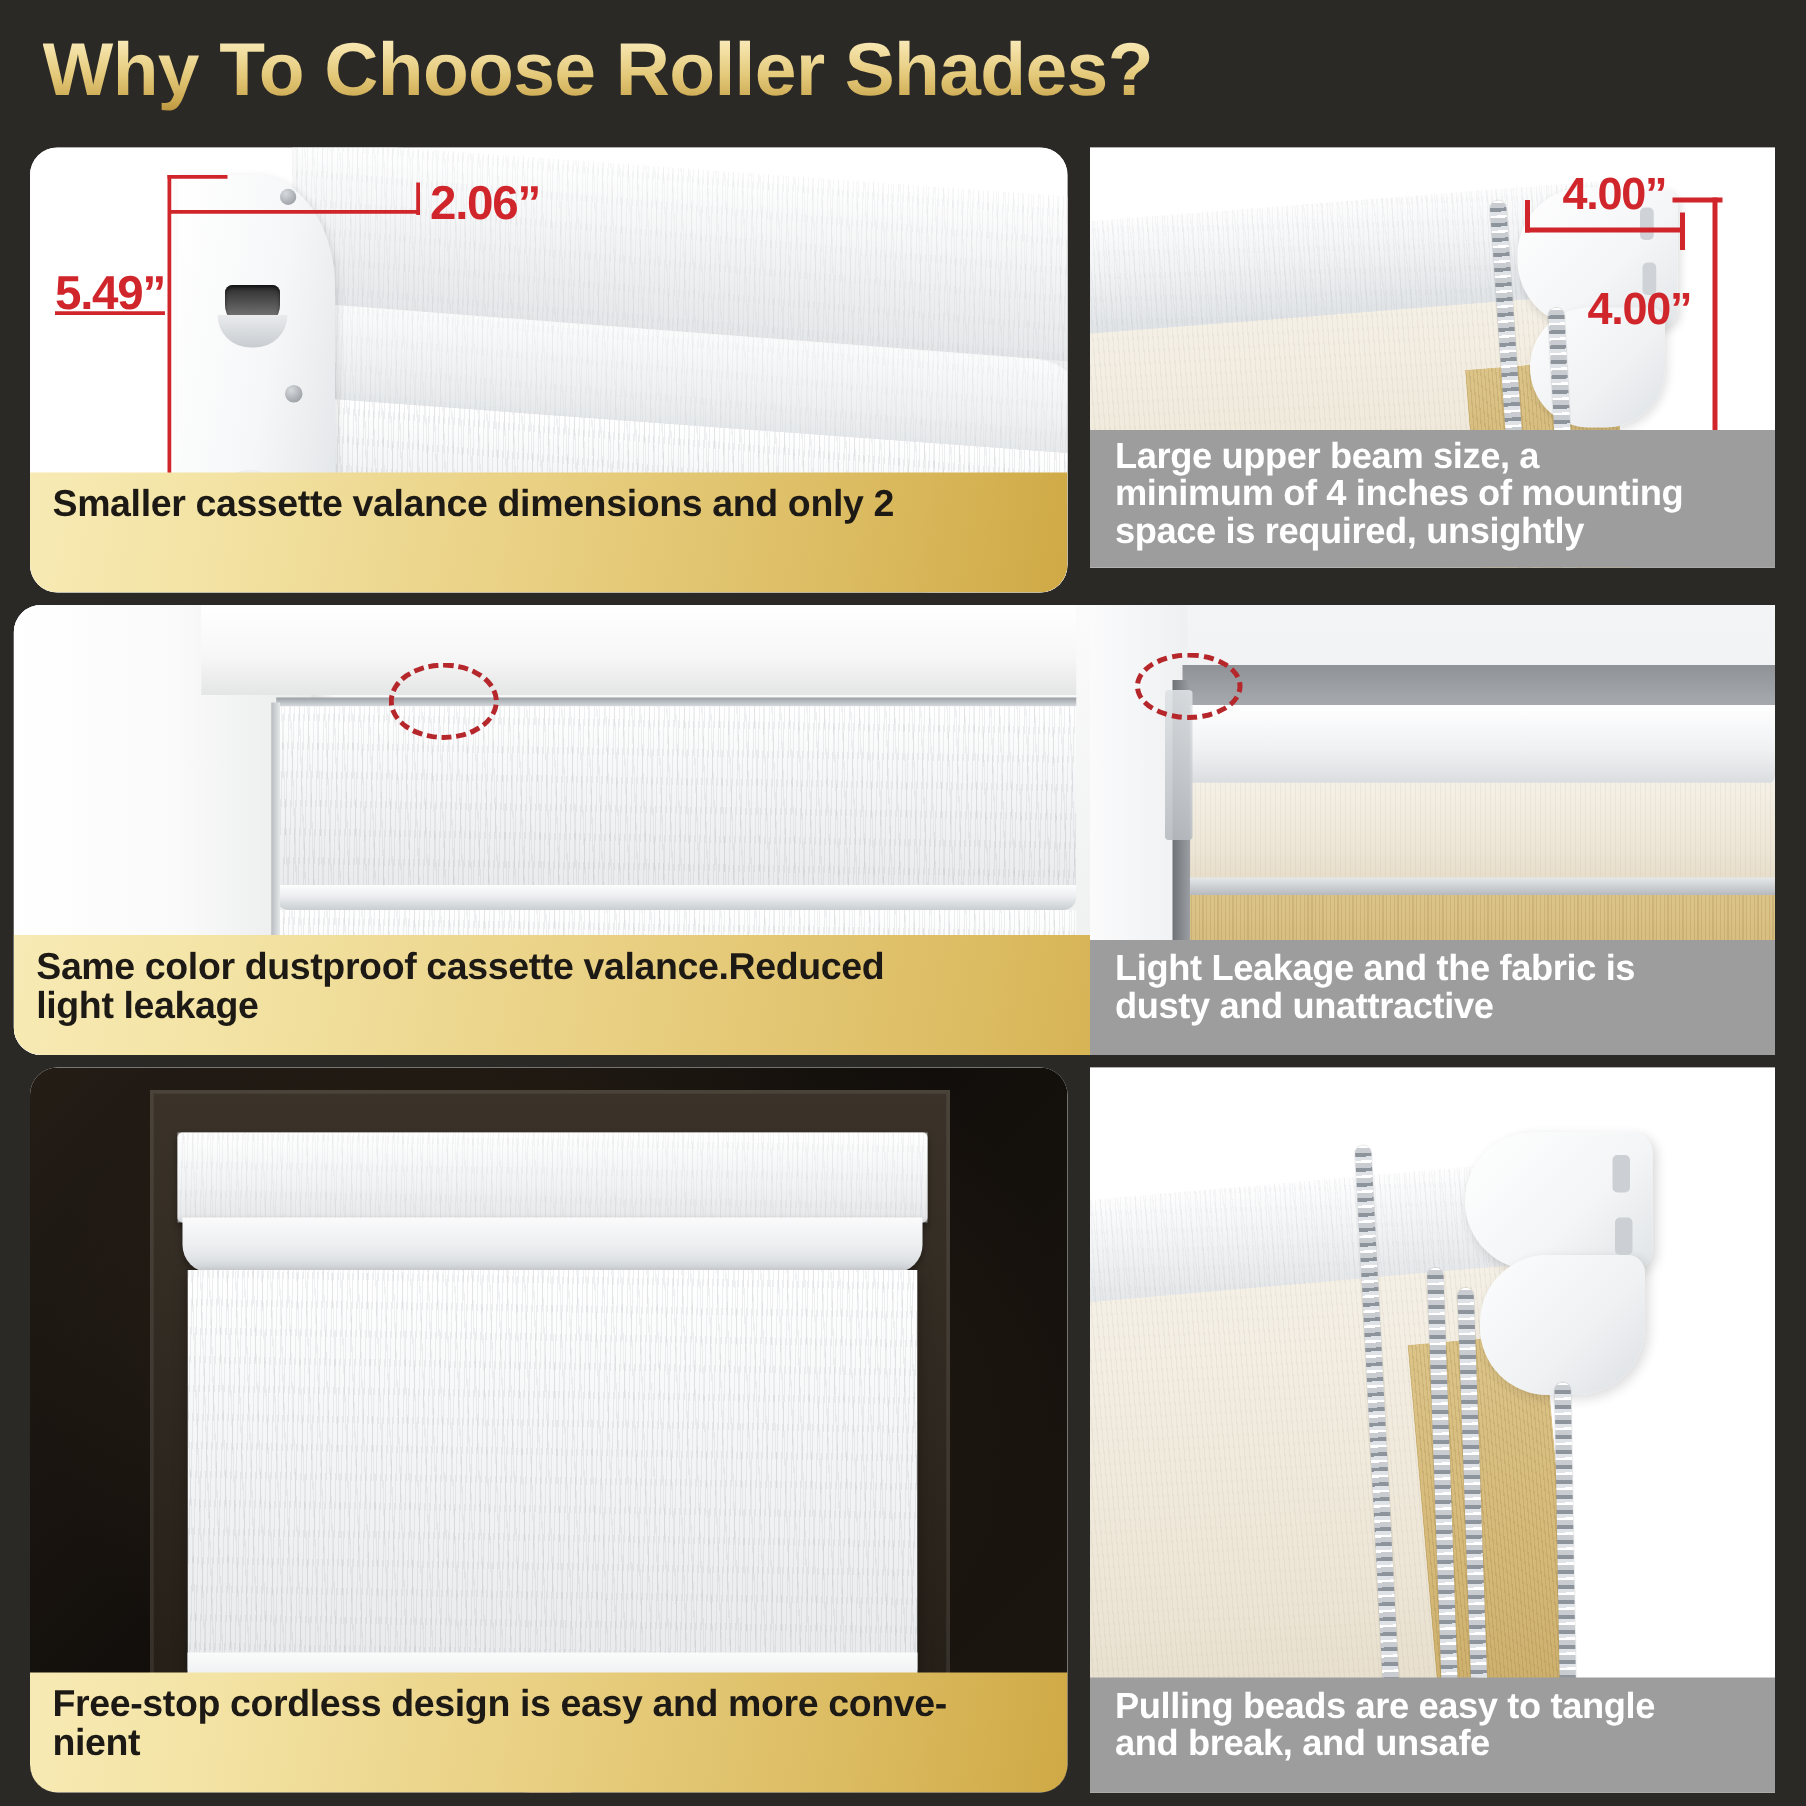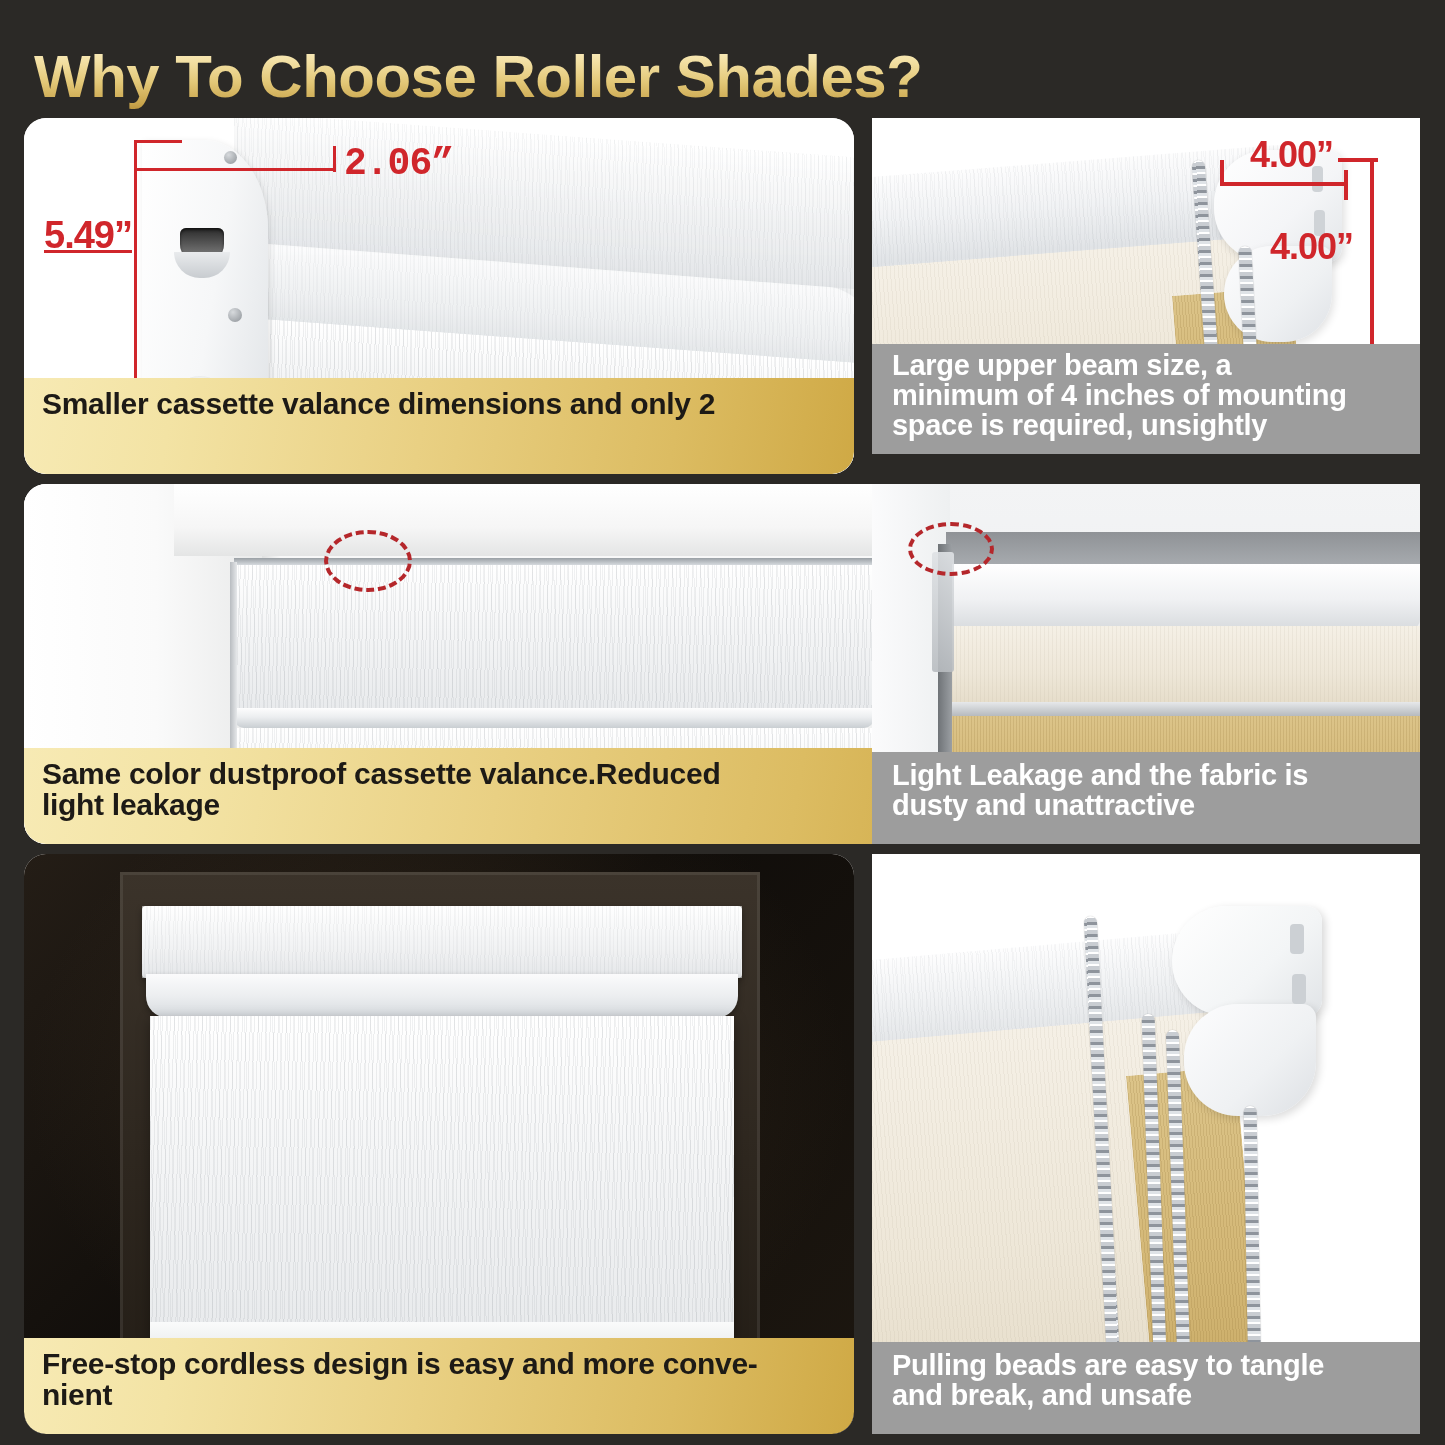--- a/index.html
+++ b/index.html
@@ -7,21 +7,21 @@
   body {
     background:#2b2926;
     font-family:"Liberation Sans", sans-serif;
     overflow:hidden;
     position:relative;
   }
 
   
   .title-bar{
     position:absolute; left:0; top:0; width:1271px; height:110px;
-    display:flex; align-items:flex-start;margin-top:42px;
+    display:flex; align-items:center;
   }
   .title{
     margin-left:34px;
     font-size:60px;
     font-weight:bold;
     letter-spacing:-0.5px;
     font-family:"Liberation Sans", sans-serif;
     background:linear-gradient(180deg,#fdf3cf 0%,#f3e0a4 28%,#e3c878 58%,#caa64e 88%,#b8923c 100%);
     -webkit-background-clip:text;
     background-clip:text;
@@ -167,21 +167,21 @@
       <div style="position:absolute; left:204px; top:190px; width:14px; height:14px; border-radius:50%;
                   background:radial-gradient(circle at 35% 30%, #d7dadd, #8d9297);"></div>
 
       <div class="dimline" style="left:110px; top:22px; width:3px; height:300px;"></div>
       <div class="dimline" style="left:110px; top:22px; width:48px; height:3px;"></div>
       <div class="dimline" style="left:110px; top:319px; width:48px; height:3px;"></div>
       <div class="dimtxt" style="left:20px; top:96px; font-size:38px;text-decoration:underline;">5.49”</div>
 
       <div class="dimline" style="left:112px; top:50px; width:200px; height:3px;"></div>
       <div class="dimline" style="left:309px; top:28px; width:3px; height:26px;"></div>
-      <div class="dimtxt" style="left:320px; top:24px; font-size:38px;font-family:Liberation Mono, monospace;">2.06”</div>
+      <div class="dimtxt" style="left:320px; top:24px; font-size:38px;">2.06”</div>
     </div>
 
     <div class="caption gold" style="height:96px;">
       <span class="ln">Smaller cassette valance dimensions and only 2</span>
     </div>
   </div>
 
   <div class="panel" style="left:872px; top:8px; width:548px; height:336px;">
     <div class="photo" style="background:#fff;">
 
@@ -228,21 +228,21 @@
       <div class="dimtxt" style="left:398px; top:108px; font-size:36px;">4.00”</div>
     </div>
 
     <div class="caption gray" style="height:110px; padding-top:6px;">
       <span class="ln">Large upper beam size, a</span>
       <span class="ln">minimum of 4 inches of mounting</span>
       <span class="ln">space is required, unsightly</span>
     </div>
   </div>
 
-  <div class="panel rounded" style="left:24px; top:374px; width:984px; height:360px;">
+  <div class="panel rounded" style="left:11px; top:374px; width:984px; height:360px;">
     <div class="photo" style="background:linear-gradient(180deg,#fbfbfb,#eceded);">
 
       <div style="position:absolute; left:0; top:0; width:240px; height:100%;
                   background:linear-gradient(90deg,#ffffff 0%,#fafafa 55%,#e9eaea 100%);"></div>
       <div style="position:absolute; left:238px; top:0; width:18px; height:100%;
                   background:linear-gradient(90deg,#dfe0e0,#f7f7f7);"></div>
 
       <div style="position:absolute; left:150px; top:0; width:700px; height:72px;
                   background:linear-gradient(180deg,#ffffff 0%,#f6f6f6 60%,#e4e5e5 100%);"></div>
 

